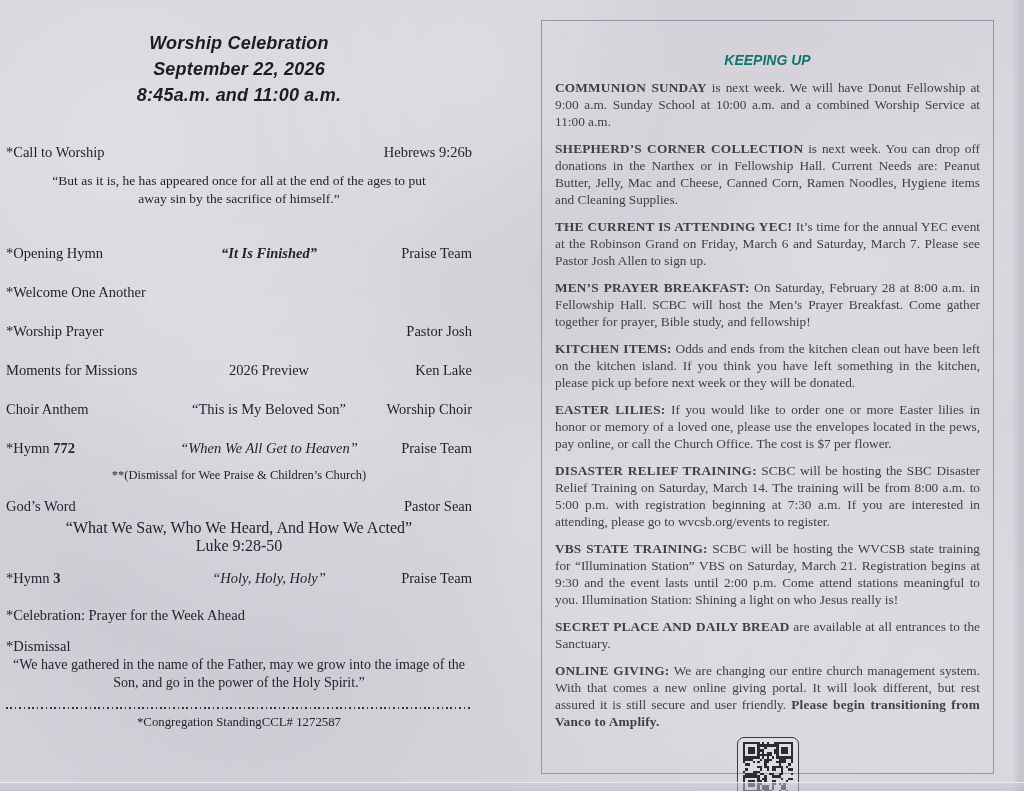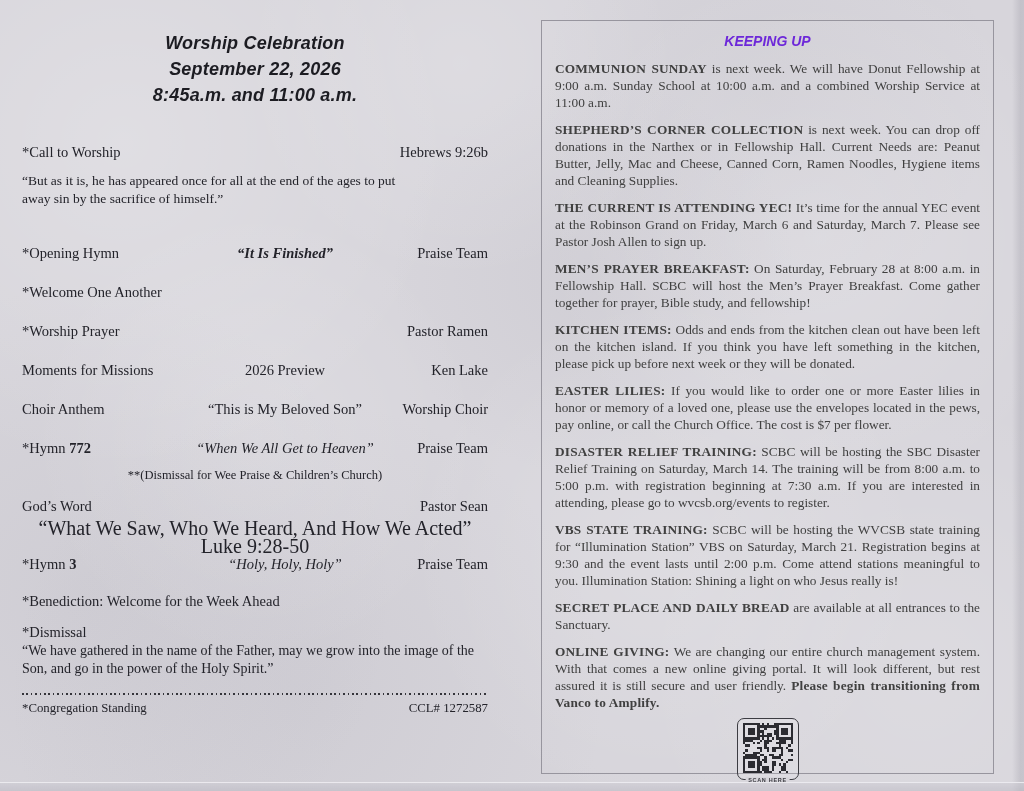--- a/index.html
+++ b/index.html
@@ -30,65 +30,65 @@
     position:absolute; top:0; right:0; width:12px; height:100%; pointer-events:none;
     background:linear-gradient(to right, rgba(0,0,0,0), rgba(146,144,156,.28) 70%, rgba(170,168,180,.4));
   }
   .page-edge-bottom {
     position:absolute; left:0; bottom:0; width:100%; height:9px; pointer-events:none;
     border-top:1px solid rgba(238,237,242,.9);
     background:linear-gradient(to bottom, rgba(205,203,211,.55), rgba(186,184,194,.5));
   }
 
   
-  .left-col { position:absolute; left:22px; top:30px; width:466px; font-size:14.5px; line-height:19px; }
+  .left-col { position:absolute; left:6px; top:30px; width:466px; font-size:14.5px; line-height:19px; }
   .service-title {
     text-align:center;
     font-family:"Liberation Sans", sans-serif;
     font-weight:bold; font-style:italic;
     font-size:18px; line-height:26px; letter-spacing:.2px; color:#1c1c22;
   }
   .row { display:grid; grid-template-columns:172px 1fr 112px; align-items:baseline; }
   .row .c { text-align:center; }
   .row .r { text-align:right; }
   .it  { font-style:italic; }
   .bd  { font-weight:bold; }
-  .quote-block { text-align:left; font-size:13.5px; line-height:18px; }
+  .quote-block { text-align:center; font-size:13.5px; line-height:18px; }
   .note { text-align:center; font-size:12.5px; }
-  .sermon { text-align:center; font-size:20px; line-height:18px; }
+  .sermon { text-align:center; font-size:16px; line-height:18px; }
   .dotted-rule {
     height:2px; margin-top:15px;
     background:repeating-linear-gradient(to right, #34343a 0 1.6px, transparent 1.6px 4.4px);
   }
   .footnotes { font-size:12.8px; line-height:18px; }
   .footnote-row { display:flex; justify-content:space-between; }
 
   .mt-call { margin-top:35px; }
   .mt-quote { margin-top:10px; }
   .mt-row1 { margin-top:36px; }
   .mt-row { margin-top:20px; }
   .mt-note { margin-top:8px; }
   .mt-gods { margin-top:12px; }
   .mt-sermon { margin-top:3px; }
-  .mt-hymn3 { }
+  .mt-hymn3 { margin-top:14px; }
   .mt-bene { margin-top:18px; }
   .mt-dis { margin-top:12px; }
-  .mt-foot { margin-top:4px; }
+  .mt-foot { margin-top:4px;justify-content:center; }
 
   
   .keeping-box {
     position:absolute; left:541px; top:20px; width:453px; height:754px;
     border:1px solid #97959e;
     padding:9px 13px 0 13px;
   }
   .keeping-heading {
     text-align:center;
     font-family:"Liberation Sans", sans-serif;
     font-weight:bold; font-style:italic;
-    font-size:14px; line-height:18px; margin-top:2px; color:#6d28d9;
+    font-size:14px; line-height:18px; margin-top:21px; color:#0f766e;
   }
   .ann { text-align:justify; font-size:13.3px; line-height:17px; margin-top:10px; color:#404040; }
   .ann b { letter-spacing:.2px; }
 
   
   .qr-wrap { margin-top:7px; display:flex; justify-content:center; }
   .qr-frame {
     position:relative;
     border:1.6px solid #3c3c42; border-radius:7px;
     padding:4px 5px 6px 5px;
@@ -133,21 +133,21 @@
     <span class="r">Praise Team</span>
   </div>
 
   <div class="row mt-row">
     <span>*Welcome One Another</span>
   </div>
 
   <div class="row mt-row">
     <span>*Worship Prayer</span>
     <span class="c"></span>
-    <span class="r">Pastor Ramen</span>
+    <span class="r">Pastor Josh</span>
   </div>
 
   <div class="row mt-row">
     <span>Moments for Missions</span>
     <span class="c">2026 Preview</span>
     <span class="r">Ken Lake</span>
   </div>
 
   <div class="row mt-row">
     <span>Choir Anthem</span>
@@ -173,21 +173,21 @@
     <div>“What We Saw, Who We Heard, And How We Acted”</div>
     <div>Luke 9:28-50</div>
   </div>
 
   <div class="row mt-hymn3">
     <span><span>*Hymn </span><span class="bd">3</span></span>
     <span class="c it">“Holy, Holy, Holy”</span>
     <span class="r">Praise Team</span>
   </div>
 
-  <div class="mt-bene">*Benediction:  Welcome for the Week Ahead</div>
+  <div class="mt-bene">*Celebration:  Prayer for the Week Ahead</div>
 
   <div class="mt-dis">*Dismissal</div>
 
   <div class="quote-block" style="font-size:14px;">
     <div>“We have gathered in the name of the Father, may we grow into the image of the</div>
     <div>Son, and go in the power of the Holy Spirit.”</div>
   </div>
 
   <div class="dotted-rule"></div>
 

